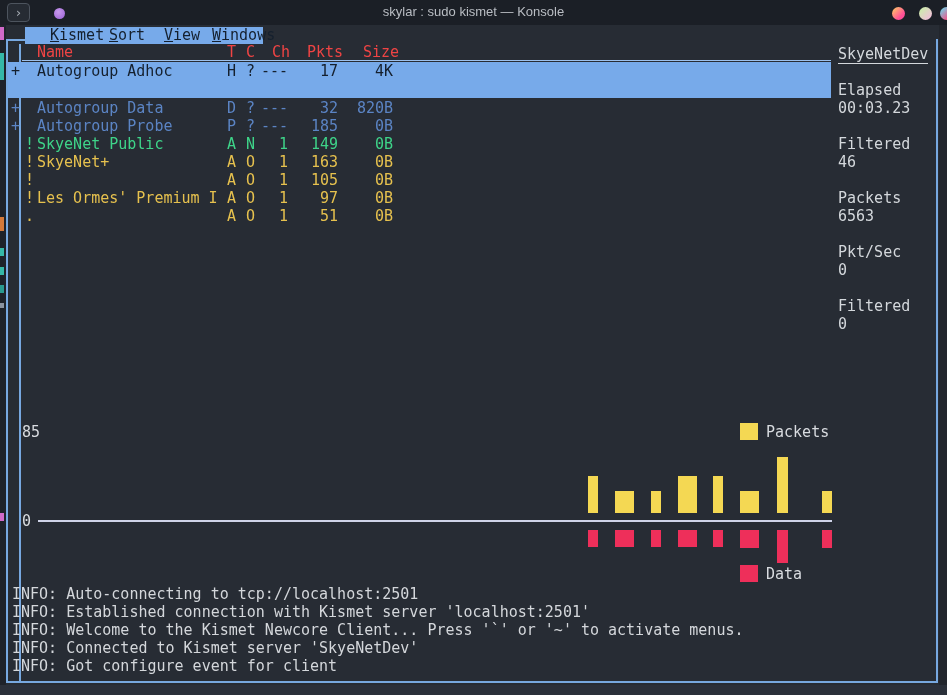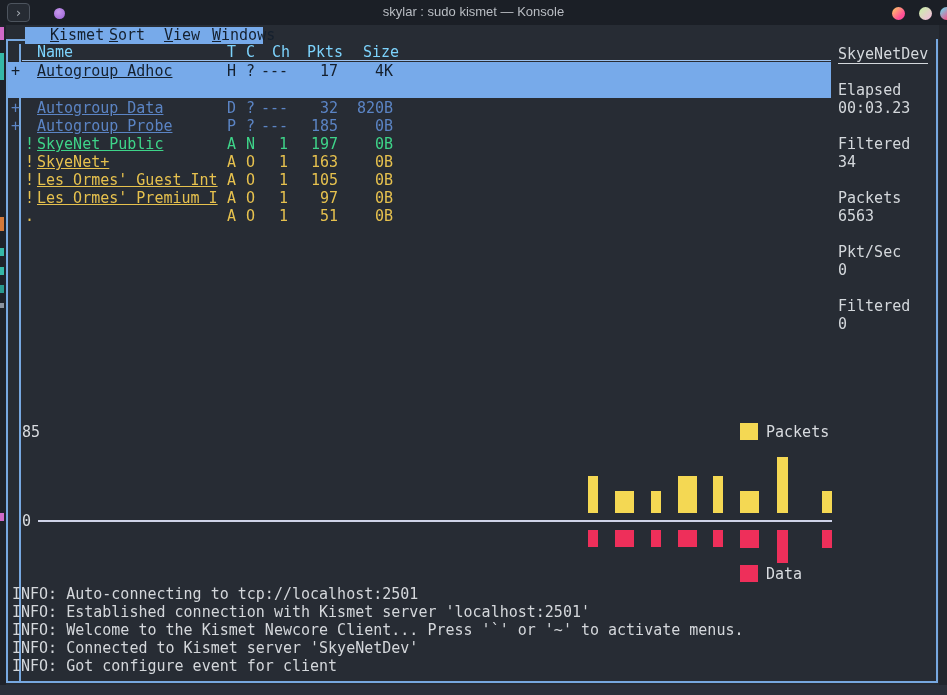--- a/index.html
+++ b/index.html
@@ -31,29 +31,29 @@
   .bline { position:absolute; background:#77a8e0; }
 
   
   .menubar { position:absolute; left:25px; top:27px; width:238px; height:17px; background:#77aaea;
              color:#15202e; line-height:17px; }
   .menubar u { text-decoration:underline; }
   .tilde { position:absolute; left:31px; top:27px; color:#4fd0d0; line-height:17px; }
 
   
   .nl-header { position:absolute; left:22px; top:44px; width:809px; height:17px;
-               border-bottom:1px solid #9cc0ec; color:#7dd3fc; line-height:17px; }
+               border-bottom:1px solid #9cc0ec; color:#ef4444; line-height:17px; }
   .row { position:absolute; left:0; width:831px; height:18px; line-height:18px; }
   .c-blue   { color:#5b84c4; }
   .c-green  { color:#3ed489; }
   .c-yellow { color:#e6c14e; }
   .c-sel    { color:#15202e; }
   .hl-block { position:absolute; left:8px; top:62px; width:823px; height:36px; background:#77aaea; }
   .mk0 { position:absolute; left:11px; } .mk1 { position:absolute; left:25px; }
-  .cn  { position:absolute; left:37px;text-decoration:underline; }
+  .cn  { position:absolute; left:37px; }
   .ct  { position:absolute; left:227px; } .cc { position:absolute; left:246px; }
   .cch { position:absolute; left:245px; width:43px; text-align:right; }
   .cp  { position:absolute; left:250px; width:88px; text-align:right; }
   .cs  { position:absolute; left:300px; width:93px; text-align:right; }
 
   
   .sb-label { color:#d4d8dc; }
   .sb-title { border-bottom:1px solid #d4d8dc; }
 
   
@@ -150,37 +150,36 @@
     <span class="cp">185</span>
     <span class="cs">0B</span>
   </div>
 
   <div class="row c-green" style="top:135px">
     <span class="mk1">!</span>
     <span class="cn">SkyeNet Public</span>
     <span class="ct">A</span>
     <span class="cc">N</span>
     <span class="cch">1</span>
-    <span class="cp">197</span>
+    <span class="cp">149</span>
     <span class="cs">0B</span>
   </div>
 
   <div class="row c-yellow" style="top:153px">
     <span class="mk1">!</span>
     <span class="cn">SkyeNet+</span>
     <span class="ct">A</span>
     <span class="cc">O</span>
     <span class="cch">1</span>
     <span class="cp">163</span>
     <span class="cs">0B</span>
   </div>
 
   <div class="row c-yellow" style="top:171px">
     <span class="mk1">!</span>
-    <span class="cn">Les Ormes' Guest Int</span>
     <span class="ct">A</span>
     <span class="cc">O</span>
     <span class="cch">1</span>
     <span class="cp">105</span>
     <span class="cs">0B</span>
   </div>
 
   <div class="row c-yellow" style="top:189px">
     <span class="mk1">!</span>
     <span class="cn">Les Ormes' Premium I</span>
@@ -198,21 +197,21 @@
     <span class="cch">1</span>
     <span class="cp">51</span>
     <span class="cs">0B</span>
   </div>
 
   <div>
     <span class="abs sb-label sb-title" style="left:838px;top:45px">SkyeNetDev</span>
     <span class="abs sb-label" style="left:838px;top:81px">Elapsed</span>
     <span class="abs sb-label" style="left:838px;top:99px">00:03.23</span>
     <span class="abs sb-label" style="left:838px;top:135px">Filtered</span>
-    <span class="abs sb-label" style="left:838px;top:153px">34</span>
+    <span class="abs sb-label" style="left:838px;top:153px">46</span>
     <span class="abs sb-label" style="left:838px;top:189px">Packets</span>
     <span class="abs sb-label" style="left:838px;top:207px">6563</span>
     <span class="abs sb-label" style="left:838px;top:243px">Pkt/Sec</span>
     <span class="abs sb-label" style="left:838px;top:261px">0</span>
     <span class="abs sb-label" style="left:838px;top:297px">Filtered</span>
     <span class="abs sb-label" style="left:838px;top:315px">0</span>
   </div>
 
   <div>
     <span class="abs" style="left:22px;top:423px">85</span>

